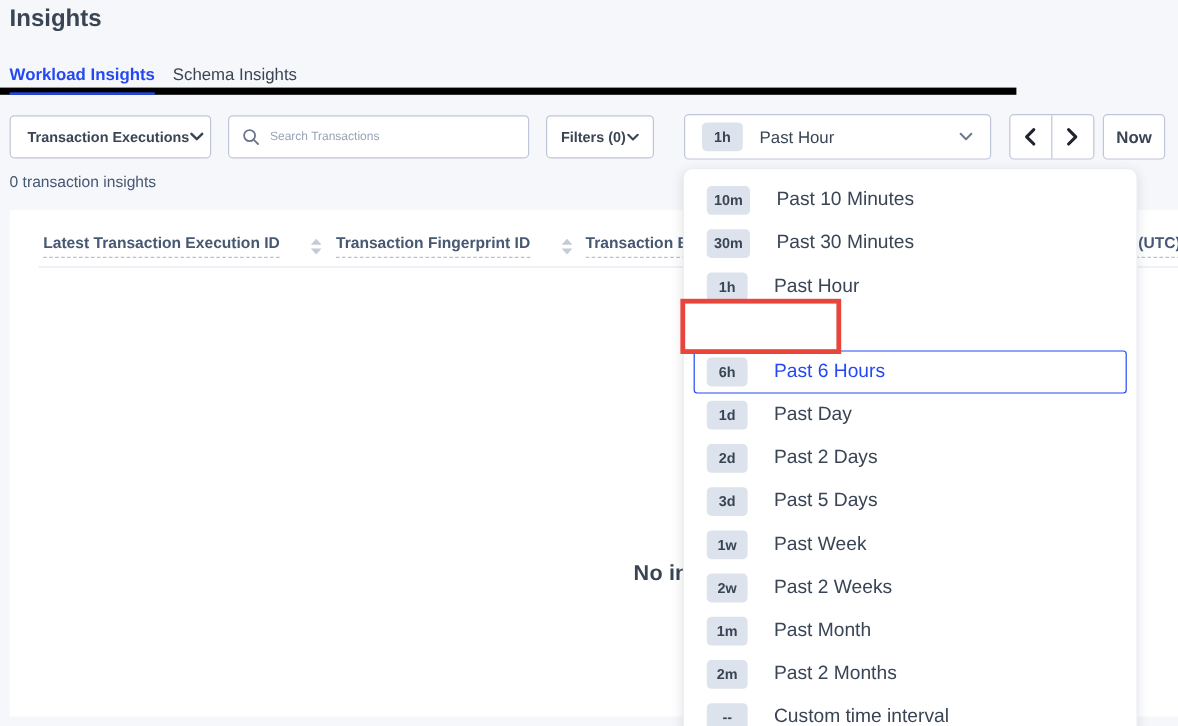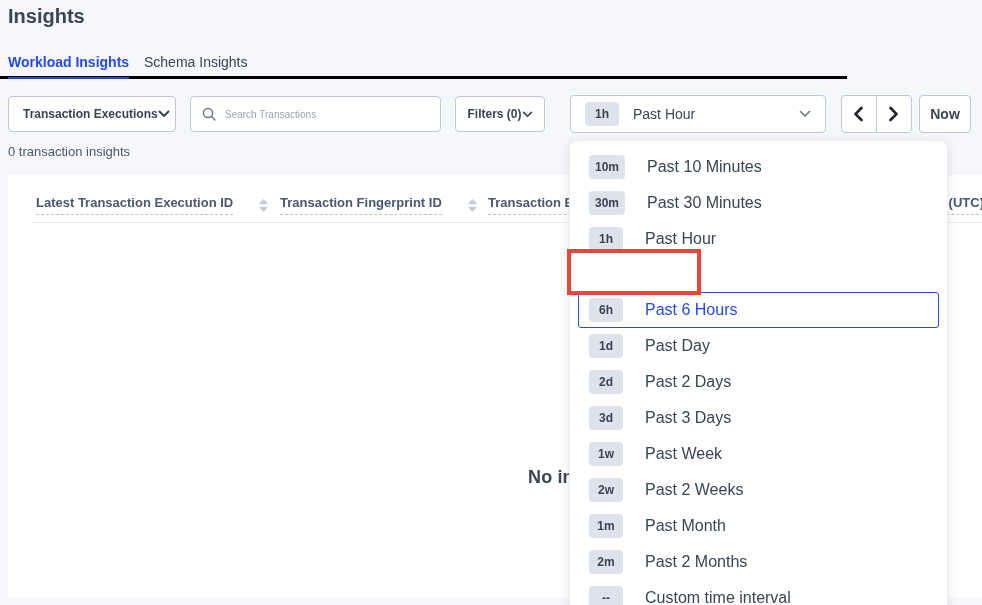--- a/index.html
+++ b/index.html
@@ -11,21 +11,21 @@
     position:relative;
   }
 
   
   .page-title {
     position:absolute; left:8px; top:5px;
     font-size:20px; font-weight:bold; color:#394455;
   }
   .tabbar {
     position:absolute; left:0; top:45px; width:847px; height:34px;
-    border-bottom:3px solid #000000;
+    border-bottom:6px solid #000000;
   }
   .tab {
     position:absolute; top:3px; height:31px;
     font-size:14px; line-height:28px; cursor:pointer; white-space:nowrap;
   }
   .tab.active { color:#2449f4; font-weight:bold; border-bottom:2px solid #2449f4; }
   .tab.inactive { color:#394455; }
   .tab-workload { left:8px; }
   .tab-schema { left:144px; }
 
@@ -257,21 +257,21 @@
     <div class="menu-item">
       <span class="interval-badge">1d</span>
       <span class="menu-label">Past Day</span>
     </div>
     <div class="menu-item">
       <span class="interval-badge">2d</span>
       <span class="menu-label">Past 2 Days</span>
     </div>
     <div class="menu-item">
       <span class="interval-badge">3d</span>
-      <span class="menu-label">Past 3 Days</span>
+      <span class="menu-label">Past 5 Days</span>
     </div>
     <div class="menu-item">
       <span class="interval-badge">1w</span>
       <span class="menu-label">Past Week</span>
     </div>
     <div class="menu-item">
       <span class="interval-badge">2w</span>
       <span class="menu-label">Past 2 Weeks</span>
     </div>
     <div class="menu-item">

